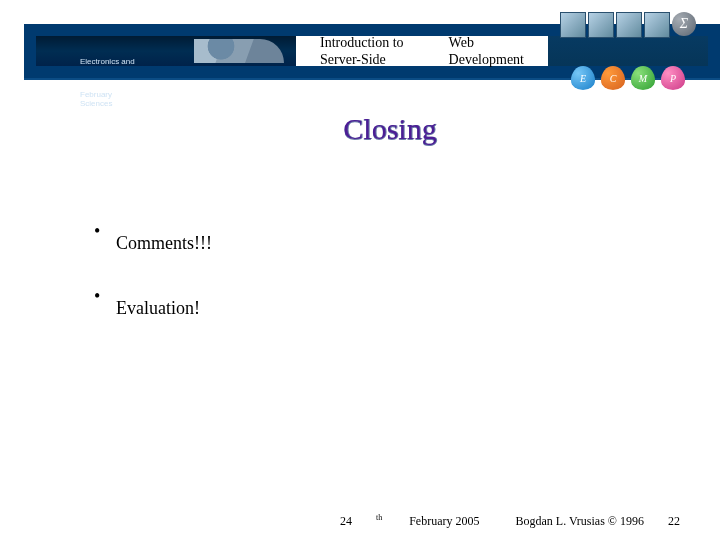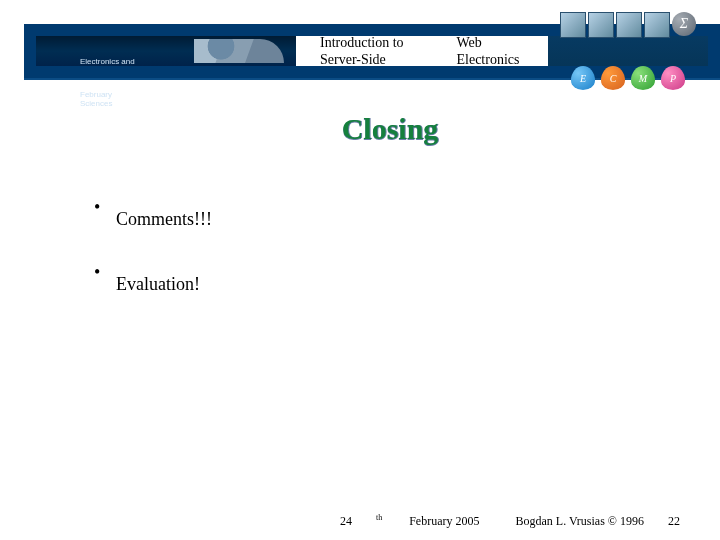--- a/index.html
+++ b/index.html
@@ -116,24 +116,24 @@
 
     
     .slide {
       flex: 1;
       position: relative;
       padding: 20px 40px 0 76px;
     }
     .title {
       text-align: center;
       font-size: 30px;
-      font-weight: bold;
-      color: #15803d;
+      font-weight: normal;
+      color: #4c1d95;
       text-shadow: 1px 0 0 #6a7da8, 0 1px 0 #6a7da8;
-      margin-bottom: 27px;
+      margin-bottom: 51px;
     }
     .bullets {
       list-style: none;
     }
     .bullets li {
       font-size: 18px;
       color: #000;
       margin-bottom: 20px;
       position: relative;
       padding-left: 4px;
@@ -170,21 +170,21 @@
       <div class="unis-sub">
         <div>Electronics and</div>
         <div>February Sciences</div>
       </div>
     </div>
     <div class="building"></div>
   </div>
 
   <div class="banner-center">
     <div class="line">Introduction to Server-Side</div>
-    <div class="line">Web Electronics</div>
+    <div class="line">Web Development</div>
   </div>
 
   <div class="banner-right">
     <div class="photostrip">
       <div class="p"></div>
       <div class="p"></div>
       <div class="p"></div>
       <div class="p"></div>
       <div class="sigma loz">Σ</div>
     </div>

